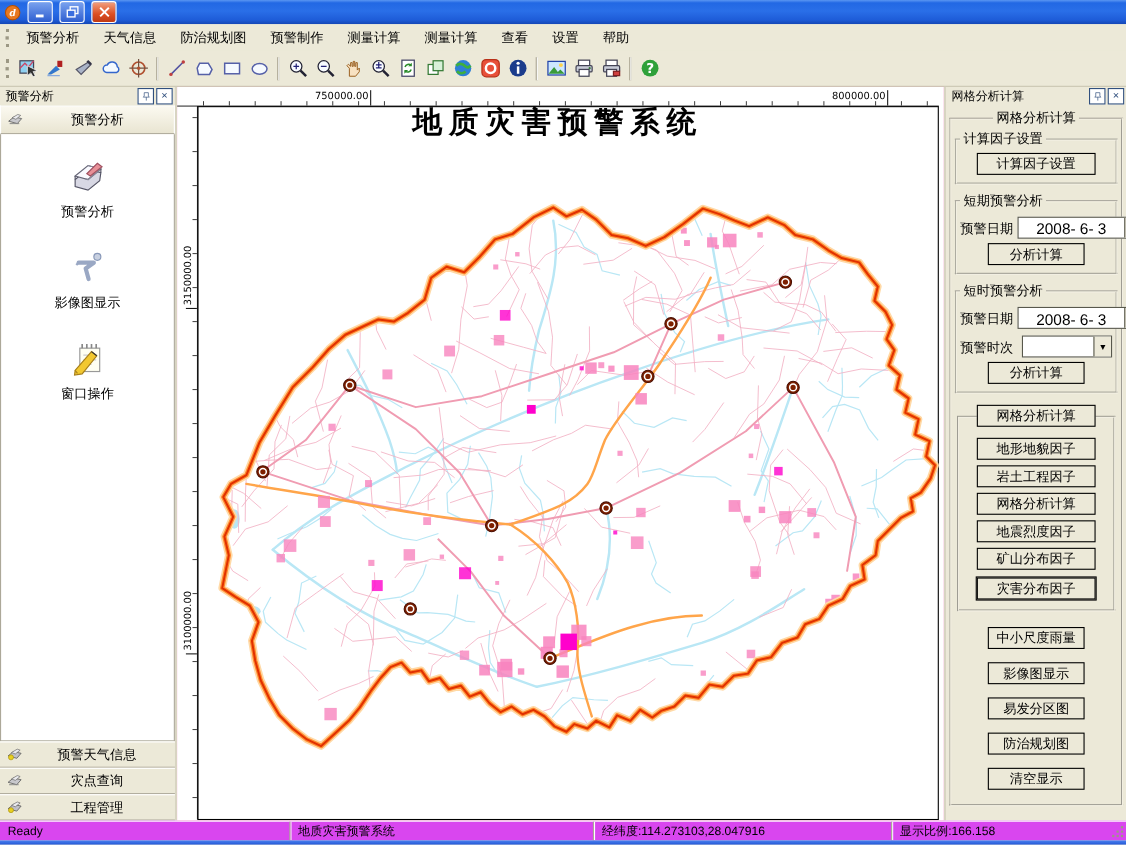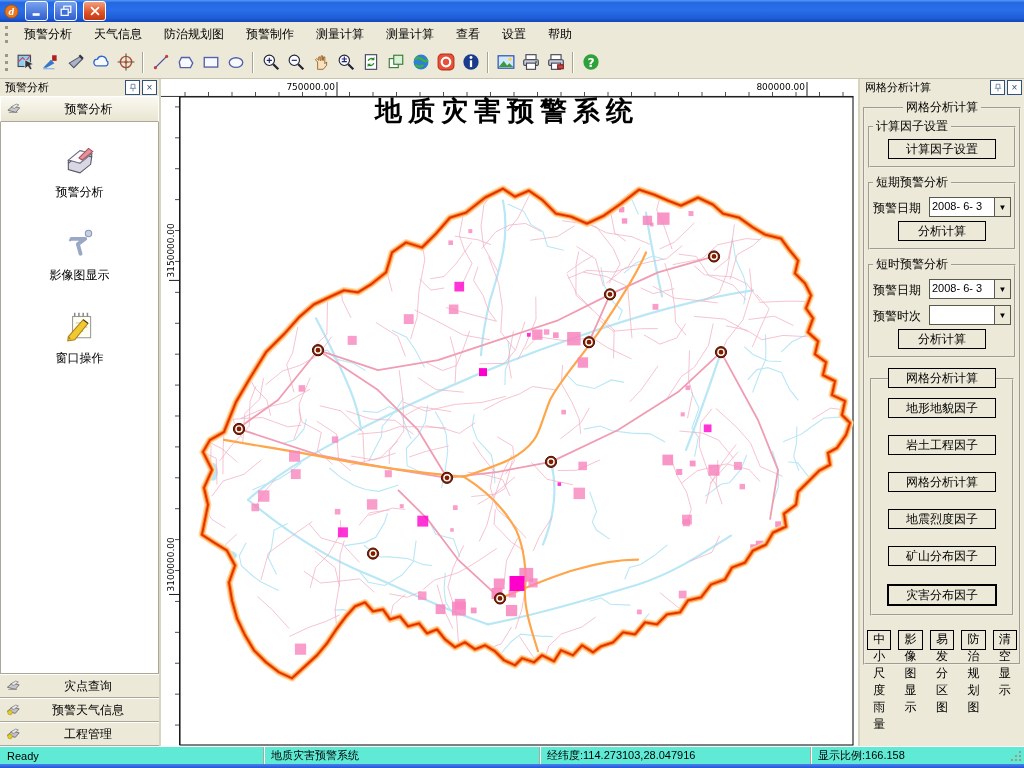--- a/index.html
+++ b/index.html
@@ -68,30 +68,30 @@
   .gb legend{padding:0 3px;font-size:12px}
   .gb.outer{margin:2px 1px 0;padding:2px 2px 6px}
   .gb.outer>legend{margin:0 auto}
   .xbtn{display:block;margin:4px auto 1px;width:88px;height:20px;background:#ECE9D8;
     border:1px solid #000;font:12px "Liberation Sans","DejaVu Sans",sans-serif;padding:0;cursor:default}
   .xbtn.wide{width:108px}
   .xbtn.thick{box-shadow:0 0 0 1px #000;margin-top:6px}
   .row{display:flex;align-items:flex-end;margin:6px 0 4px;gap:4px}
   .row .lbl{width:52px;white-space:nowrap}
   .combo{flex:1;height:18px;background:#fff;border:1px solid #58584C;display:flex;align-items:stretch}
-  .combo-val{flex:1;font-size:11px;padding:2px 2px 0;white-space:nowrap;overflow:hidden}
+  .combo-val{flex:1;font-size:14px;padding:2px 16px 0;white-space:nowrap;overflow:hidden}
   .combo-btn{width:15px;background:#ECE9D8;border-left:1px solid #58584C;font-size:8px;
     display:flex;align-items:center;justify-content:center}
   .factor-display{position:relative;z-index:2;margin:10px auto -10px}
   .factors{border:2px groove #F2EFE2;margin:0 3px 10px;padding:14px 0 8px;display:flex;
-    flex-direction:column;gap:12px}
-  .extras{display:flex;flex-direction:row;gap:7px;padding-bottom:6px}
+    flex-direction:column;gap:0}
+  .extras{display:flex;flex-direction:column;gap:7px;padding-bottom:6px}
 
   
-  .statusbar{height:17px;flex:0 0 17px;background:#5eead4;border-top:1px solid #fff;
+  .statusbar{height:17px;flex:0 0 17px;background:#d946ef;border-top:1px solid #fff;
     display:flex;align-items:stretch;font-size:11px}
   .sb-cell{display:flex;align-items:center;padding:0 7px;white-space:nowrap;overflow:hidden}
   .sb-cell+.sb-cell{border-left:1px solid #ACA899;box-shadow:inset 1px 0 0 #fff}
   .sb-c1{width:249px}.sb-c2{width:261px}.sb-c3{width:256px}.sb-c4{flex:1}
   .sb-grip{width:16px;display:flex;align-items:flex-end;justify-content:flex-end;padding:0 2px 2px 0}
   .bottom-edge{height:4px;flex:0 0 4px;background:linear-gradient(180deg,#4A82F0,#2255D4)}
 </style>
 </head>
 <body>
 
@@ -337,33 +337,33 @@
                 <path d="M5 27L19 11l4.5 3.5L11 30l-6.5 1z" fill="#F2C830" stroke="#A8801A"></path>
                 <path d="M19 11l4.5 3.5" stroke="#333"></path>
                 <path d="M5 27l2 2.5" stroke="#A8801A"></path>
               </svg></span>
             <span>窗口操作</span>
           </div>
         </div>
       <div class="bottom-items" id="left-bottom">
           <div class="bar">
             <span><svg viewBox="0 0 16 16">
+                <path d="M1 10.5l5.5-4.5 8 1.8-4.5 5.2z" fill="#C0C0C8" stroke="#555" stroke-width="0.8"></path>
+                <path d="M4.5 7l6-3.5 3 1-5 4z" fill="#EAEAEE" stroke="#666" stroke-width="0.7"></path>
+                <circle cx="4" cy="12" r="2.6" fill="#E8D020" stroke="#A89010" stroke-width="0.7"></circle>
+              </svg></span>
+            <span class="lbl">预警天气信息</span>
+          </div>
+          <div class="bar">
+            <span><svg viewBox="0 0 16 16">
                 <path d="M1 10.5l5.5-4.5 8 1.8-4.5 5.2z" fill="#C8C8CC" stroke="#555" stroke-width="0.8"></path>
                 <path d="M4.5 7l6-3.5 3 1-5 4z" fill="#EAEAEE" stroke="#666" stroke-width="0.7"></path>
                 <path d="M2 13h10" stroke="#888"></path>
               </svg></span>
             <span class="lbl">灾点查询</span>
-          </div>
-          <div class="bar">
-            <span><svg viewBox="0 0 16 16">
-                <path d="M1 10.5l5.5-4.5 8 1.8-4.5 5.2z" fill="#C0C0C8" stroke="#555" stroke-width="0.8"></path>
-                <path d="M4.5 7l6-3.5 3 1-5 4z" fill="#EAEAEE" stroke="#666" stroke-width="0.7"></path>
-                <circle cx="4" cy="12" r="2.6" fill="#E8D020" stroke="#A89010" stroke-width="0.7"></circle>
-              </svg></span>
-            <span class="lbl">预警天气信息</span>
           </div>
           <div class="bar">
             <span><svg viewBox="0 0 16 16">
                 <path d="M1 10.5l5.5-4.5 8 1.8-4.5 5.2z" fill="#C0C0C8" stroke="#555" stroke-width="0.8"></path>
                 <path d="M4.5 7l6-3.5 3 1-5 4z" fill="#EAEAEE" stroke="#666" stroke-width="0.7"></path>
                 <circle cx="4" cy="12" r="2.6" fill="#E8D020" stroke="#A89010" stroke-width="0.7"></circle>
               </svg></span>
             <span class="lbl">工程管理</span>
           </div>
         </div>

